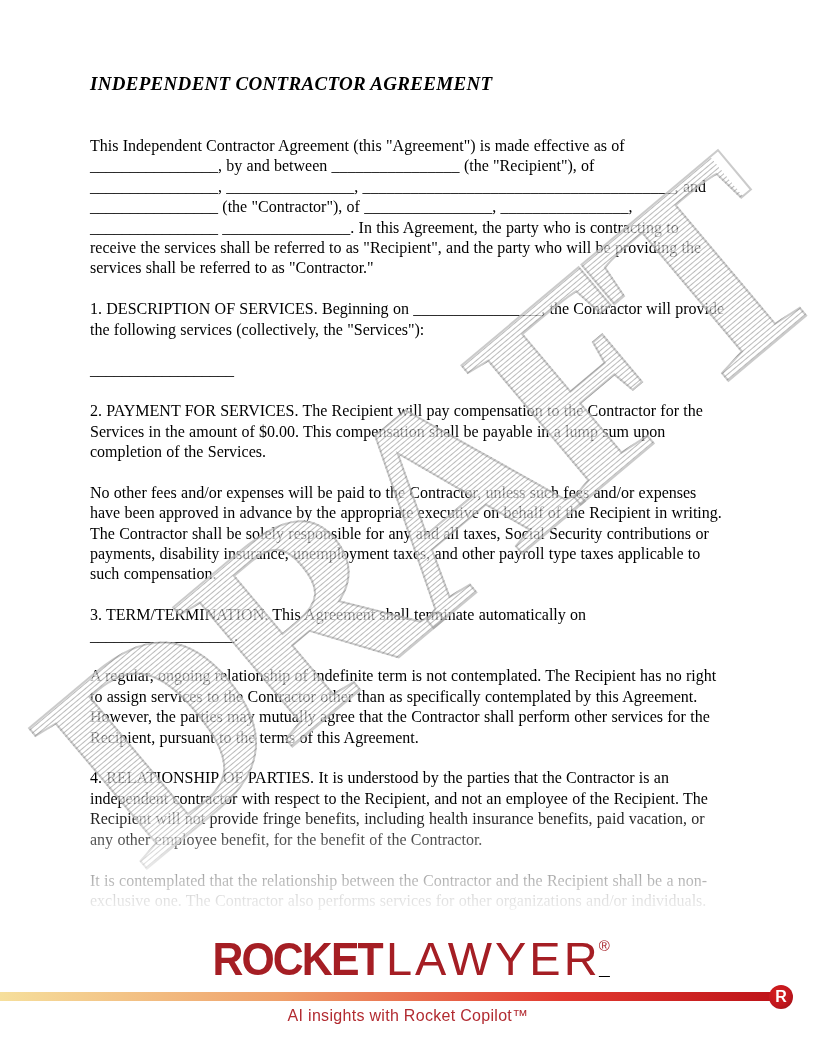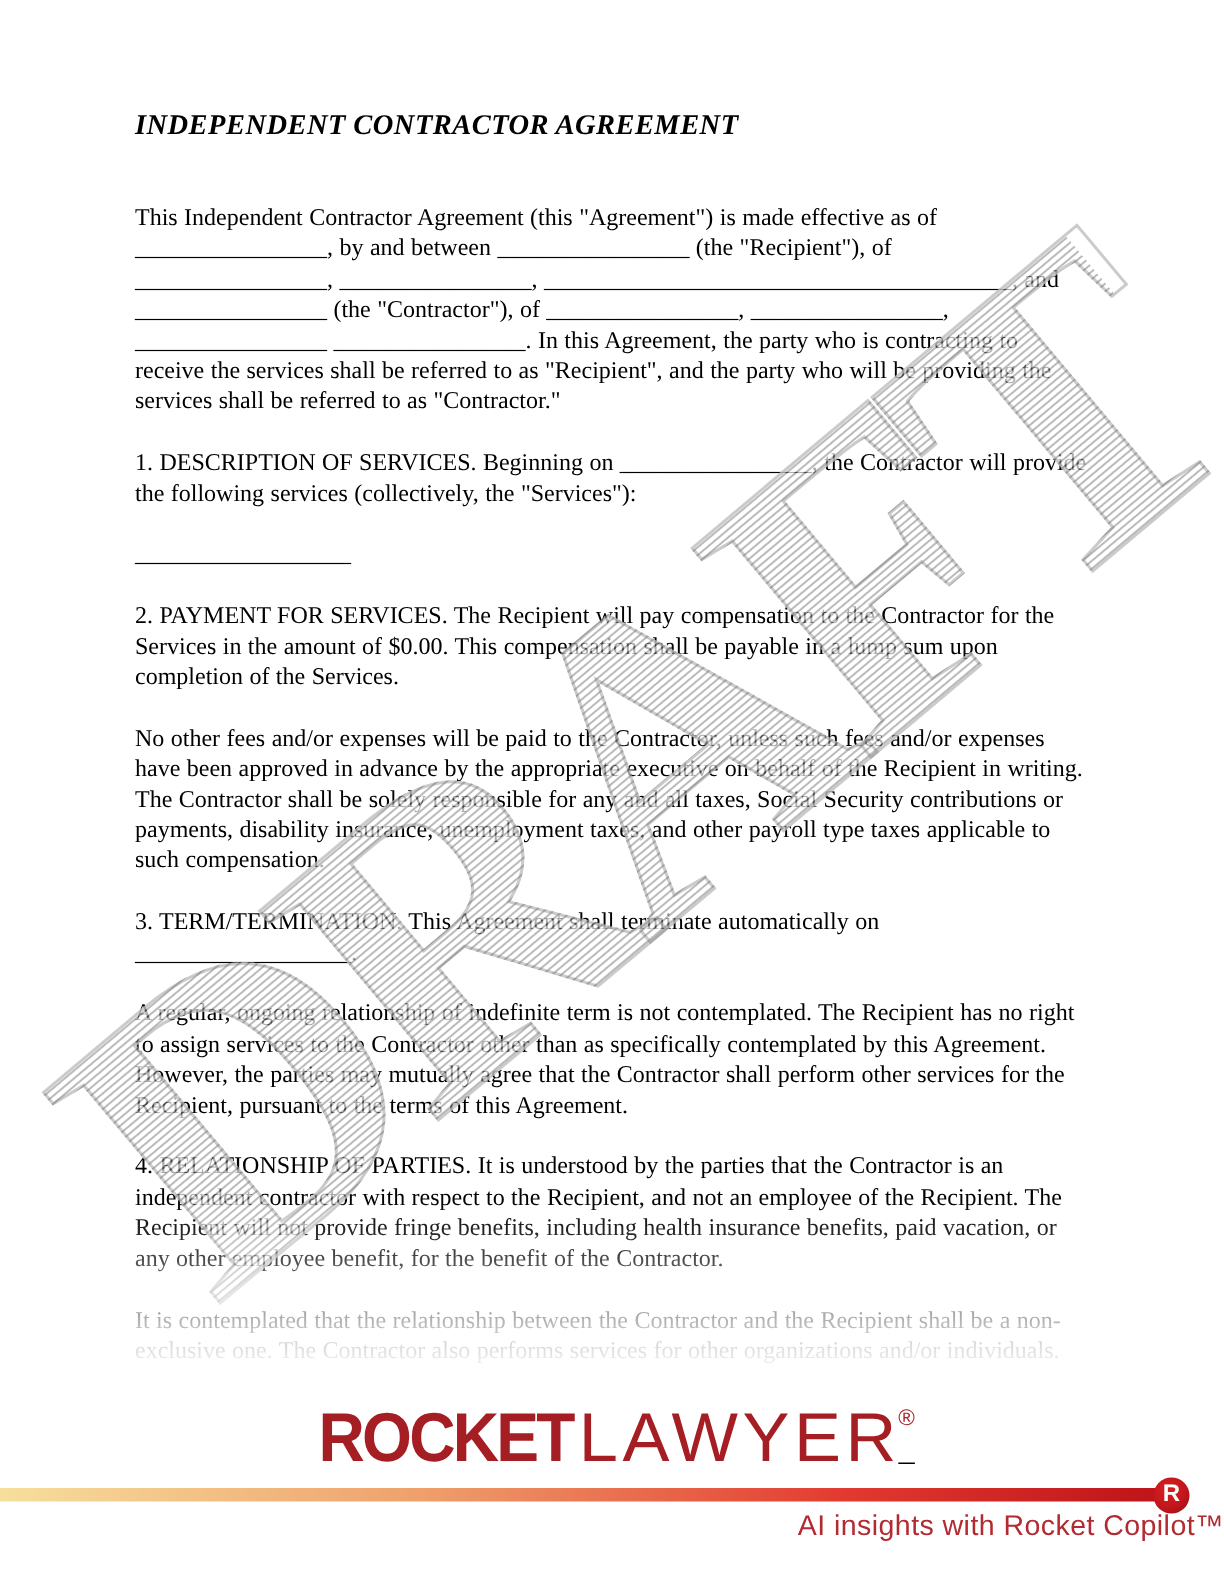--- a/index.html
+++ b/index.html
@@ -146,22 +146,22 @@
   .badge-letter {
     color: #fff;
     font-weight: bold;
     font-size: 16px;
     line-height: 1;
     transform: translateY(-0.5px);
   }
   .tagline {
     position: absolute;
     left: 0; top: 85px; width: 100%;
-    text-align: right;
-    font-size: 19px;
+    text-align: center;
+    font-size: 16px;
     letter-spacing: 0.3px;
     color: var(--tagline-red);
   }
 </style>
 </head>
 <body>
 
 <div class="page">
 
   <div class="content">

